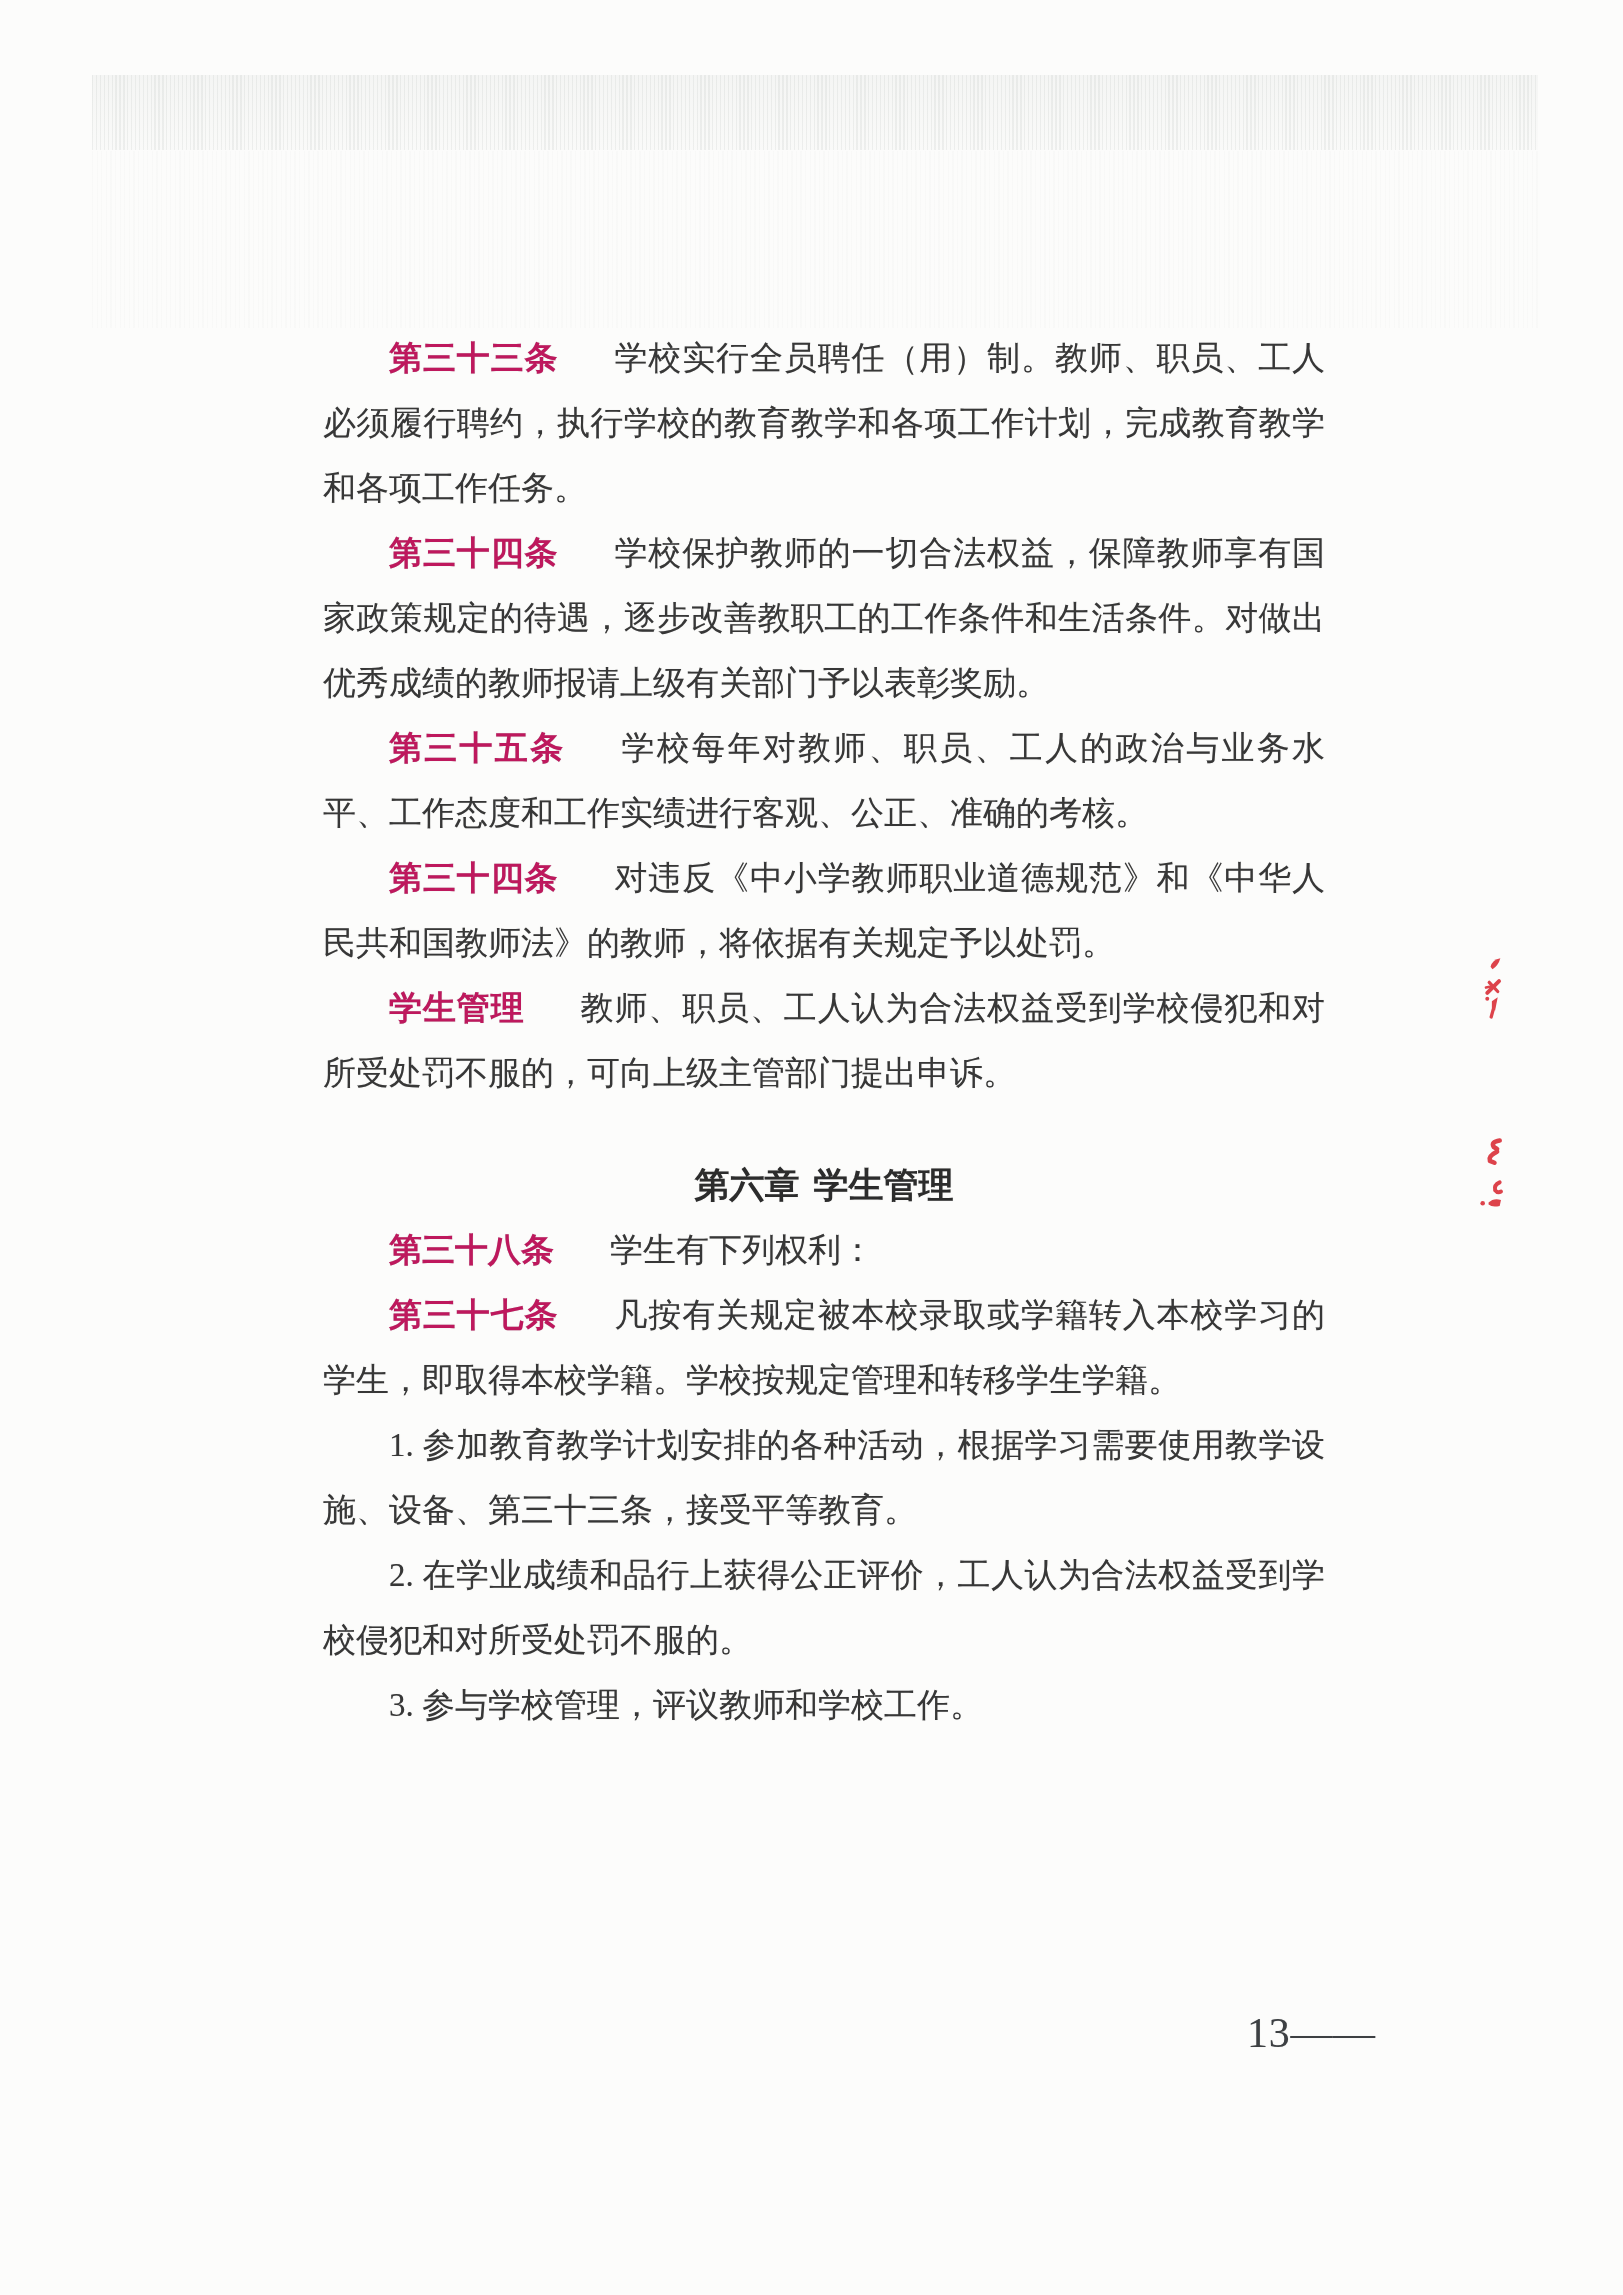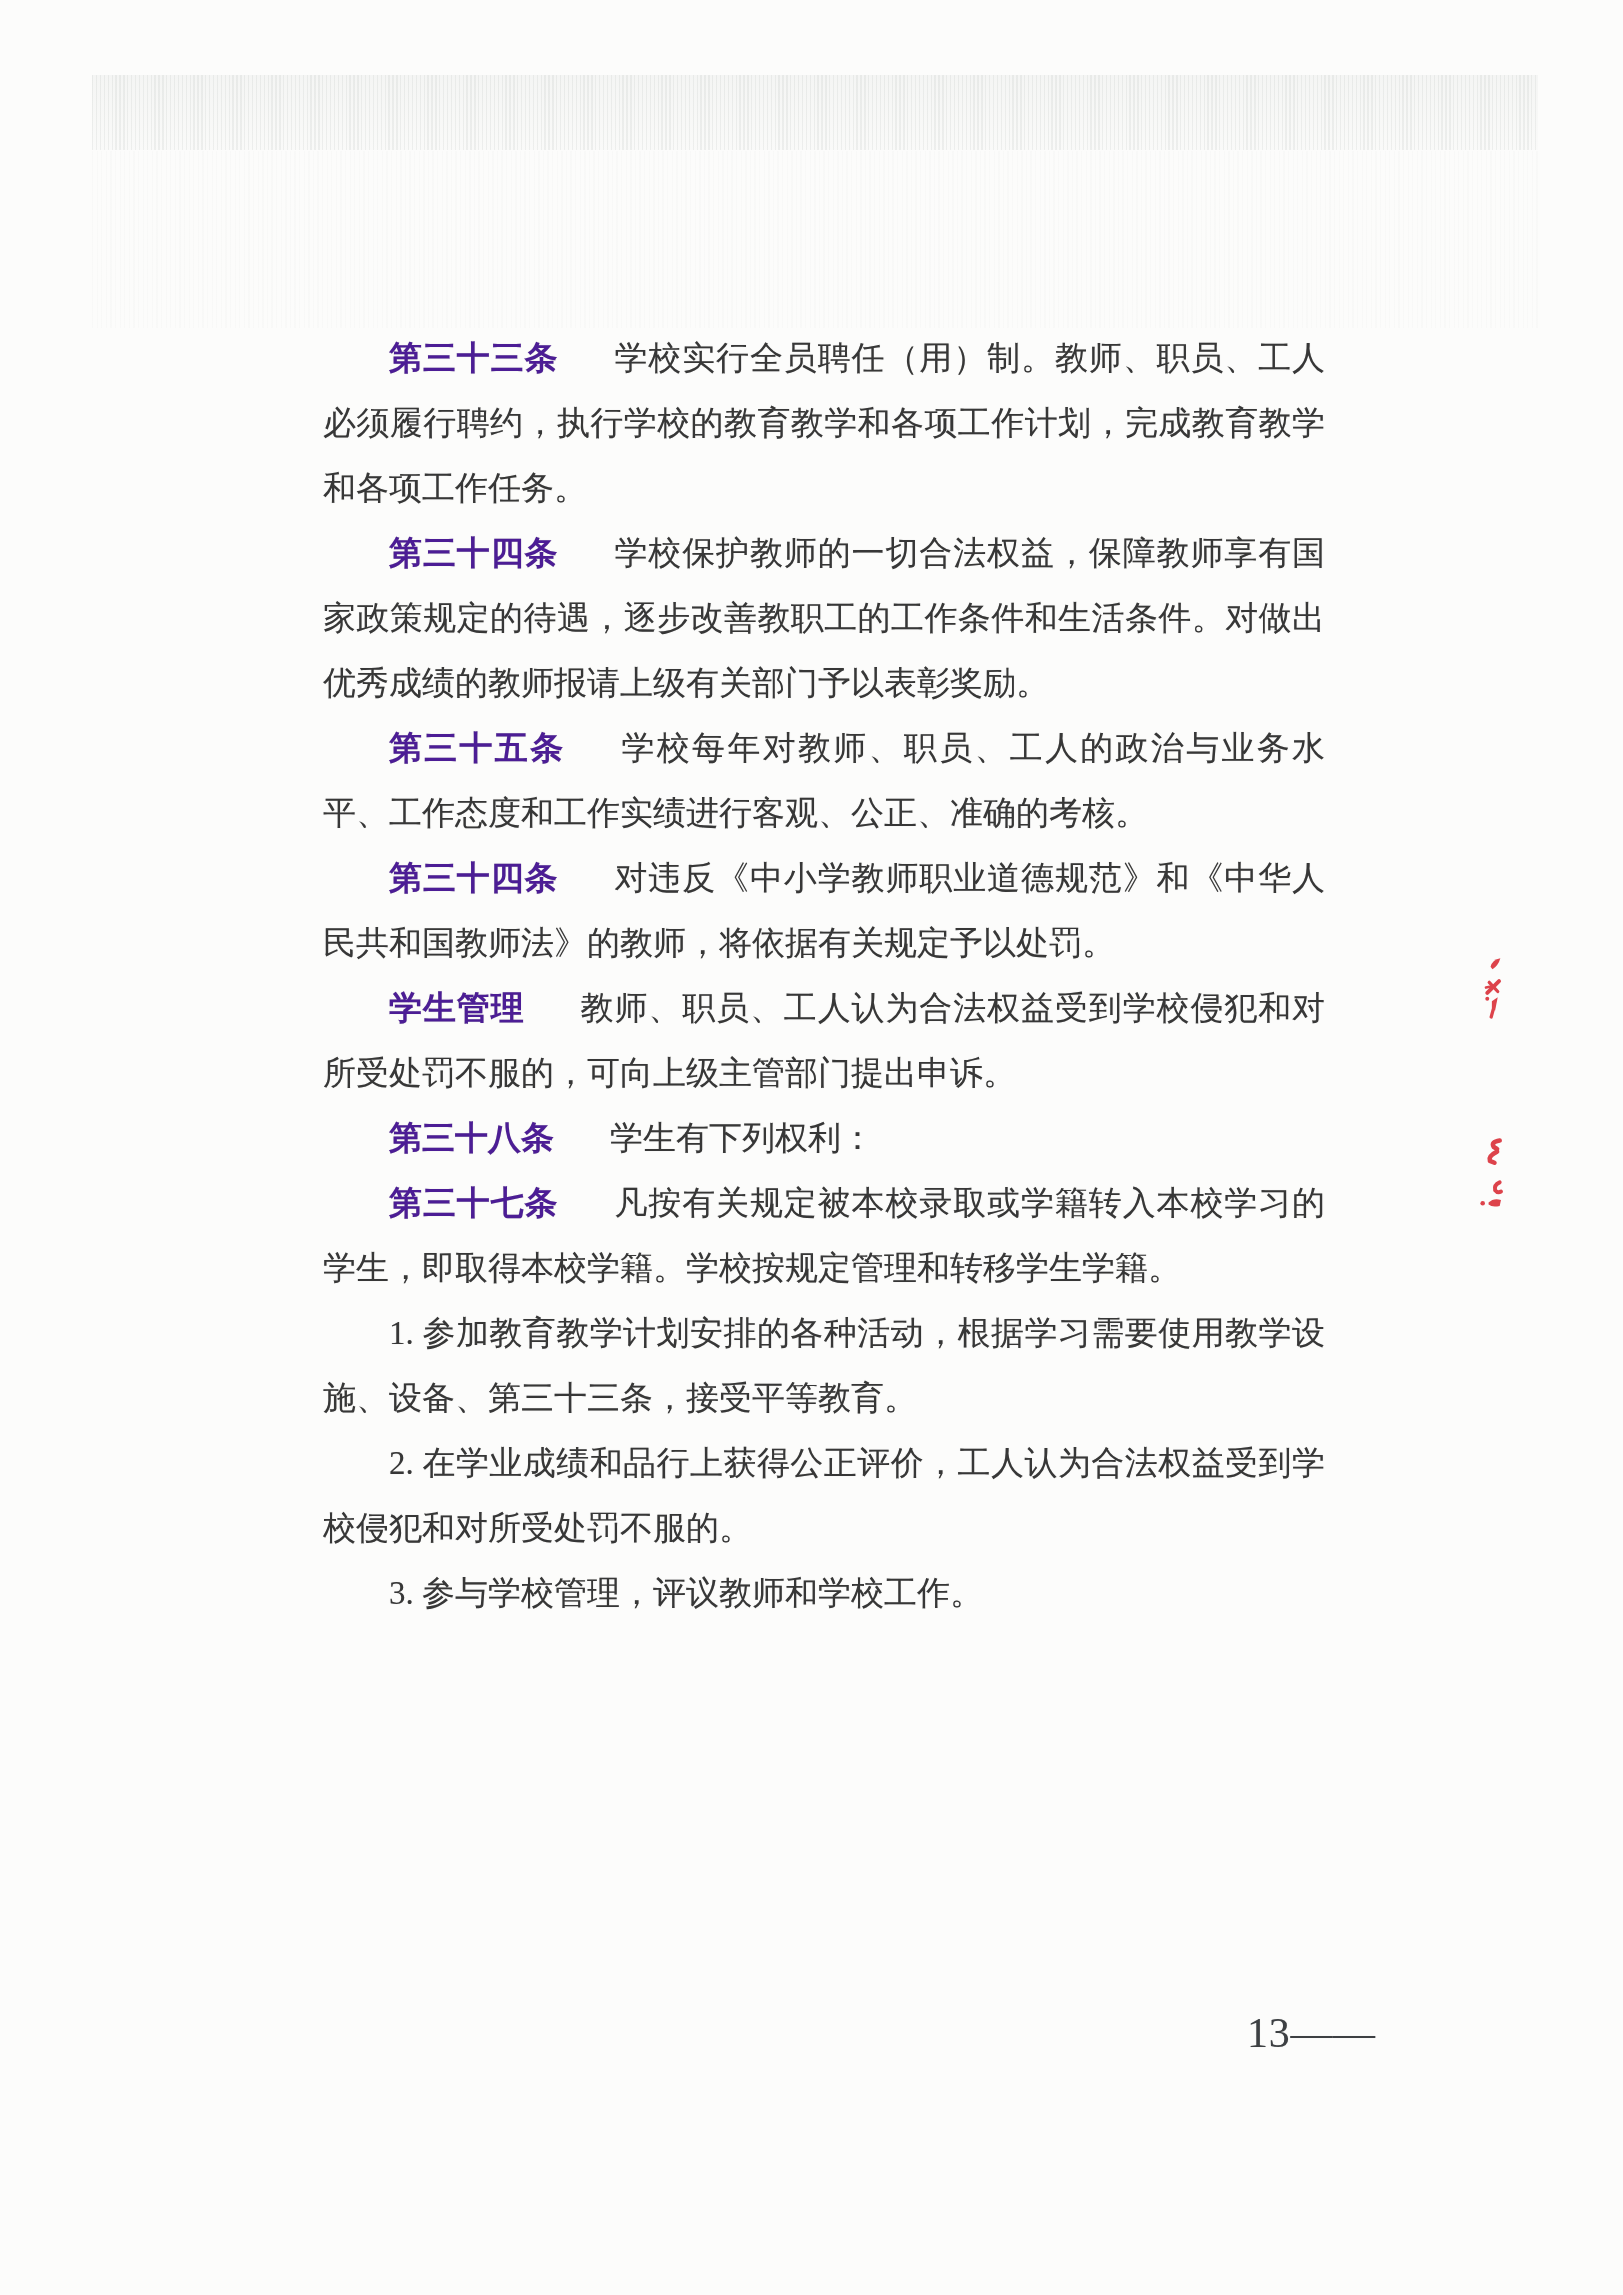--- a/index.html
+++ b/index.html
@@ -49,21 +49,21 @@
     color: #373737;
     text-align: justify;
     text-shadow: 0 0 0.7px rgba(70,70,70,0.35);
   }
   .article {
     margin: 0;
     text-indent: 2em;
   }
   .term {
     font-weight: bold;
-    color: #4c1d95;
+    color: #be185d;
     margin-right: 1.7em;
   }
   .num {
     margin-right: 0.25em;
   }
   .chapter {
     margin: 47px 0 0 0;
     font-size: 35px;
     line-height: 65px;
     font-weight: bold;
@@ -104,20 +104,21 @@
 
     <p class="article"><span class="term">第三十四条</span><span>学校保护教师的一切合法权益，保障教师享有国家政策规定的待遇，逐步改善教职工的工作条件和生活条件。对做出优秀成绩的教师报请上级有关部门予以表彰奖励。</span></p>
 
 
     <p class="article"><span class="term">第三十五条</span><span>学校每年对教师、职员、工人的政治与业务水平、工作态度和工作实绩进行客观、公正、准确的考核。</span></p>
 
     <p class="article"><span class="term">第三十四条</span><span>对违反《中小学教师职业道德规范》和《中华人民共和国教师法》的教师，将依据有关规定予以处罚。</span></p>
 
     <p class="article"><span class="term">学生管理</span><span>教师、职员、工人认为合法权益受到学校侵犯和对所受处罚不服的，可向上级主管部门提出申诉。</span></p>
 
+    <h2 class="chapter">第六章 学生管理</h2>
 
     <p class="article"><span class="term">第三十八条</span><span>学生有下列权利：</span></p>
 
     <p class="article"><span class="term">第三十七条</span><span>凡按有关规定被本校录取或学籍转入本校学习的学生，即取得本校学籍。学校按规定管理和转移学生学籍。</span></p>
 
     <p class="article"><span class="num">1.</span><span>参加教育教学计划安排的各种活动，根据学习需要使用教学设施、设备、第三十三条，接受平等教育。</span></p>
 
     <p class="article"><span class="num">2.</span><span>在学业成绩和品行上获得公正评价，工人认为合法权益受到学校侵犯和对所受处罚不服的。</span></p>
 
     <p class="article"><span class="num">3.</span><span>参与学校管理，评议教师和学校工作。</span></p>

